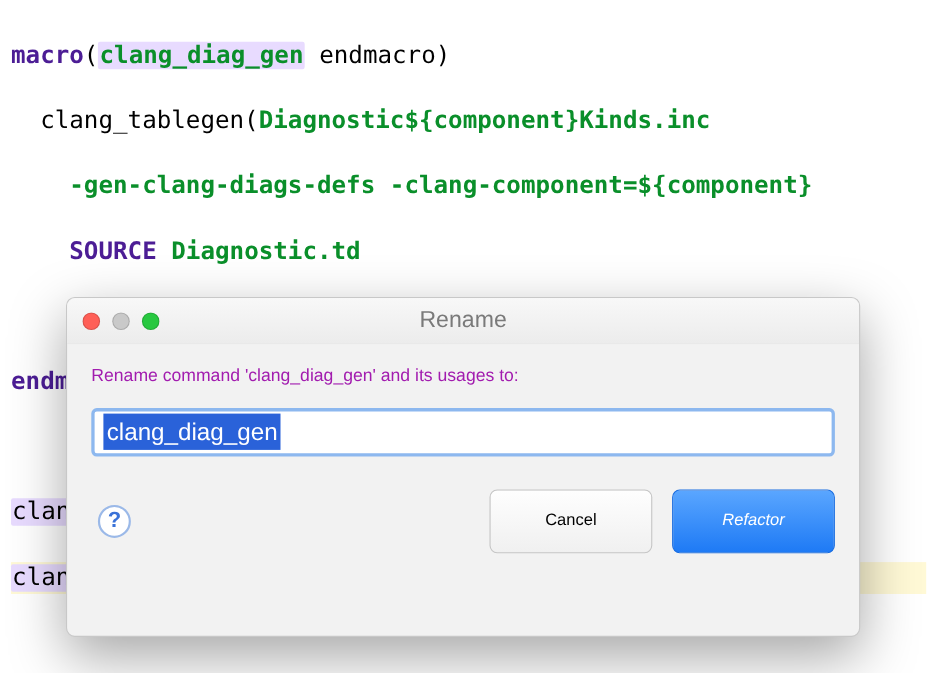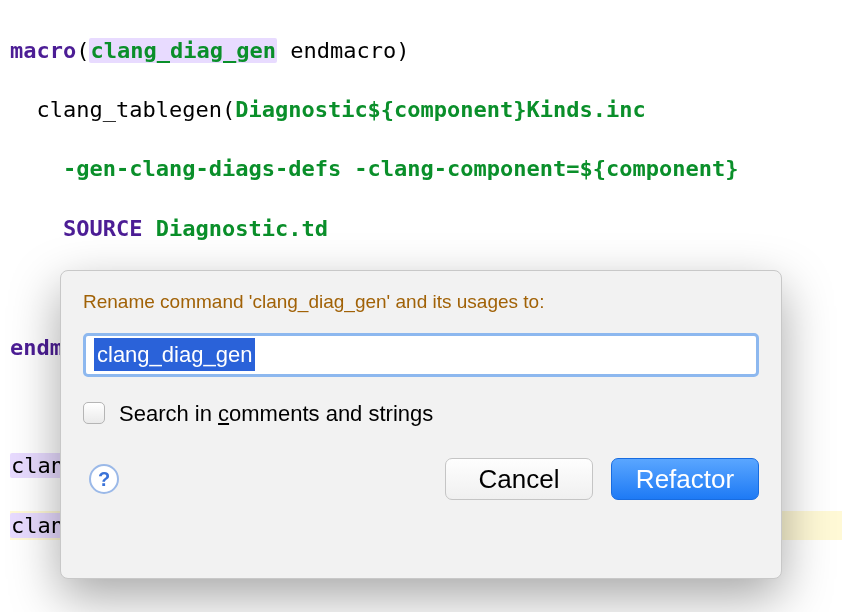--- a/index.html
+++ b/index.html
@@ -70,22 +70,22 @@
     position: absolute;
     left: 0; right: 0;
     text-align: center;
     color: #7a7a7a;
     font-size: 21px;
   }
   .dlg-body {
     padding: 18px 22px 14px 22px;
   }
   .prompt {
-    font-size: 19px;
-    color: #a16207;
+    font-size: 16px;
+    color: #a21caf;
     margin-bottom: 18px;
   }
   .input-wrap {
     border: 3px solid #8db8ef;
     border-radius: 5px;
     background: #fff;
     height: 44px;
     display: flex;
     align-items: center;
     padding: 0 8px;
@@ -125,36 +125,37 @@
     font-size: 20px;
     display: flex;
     align-items: center;
     justify-content: center;
     background: #fff;
     margin-right: auto;
     margin-left: 6px;
   }
   .btn {
     min-width: 148px;
-    height: 42px;
+    height: 58px;
     border-radius: 7px;
     border: 1px solid #c5c5c5;
     background: linear-gradient(#fefefe,#f0f0f0);
-    font-size: 26px;
+    font-size: 15px;
     color: #000;
     display: flex;
     align-items: center;
     justify-content: center;
     cursor: pointer;
   }
   .btn.disabled { color: #a6a6a6; }
   .btn.primary {
     background: linear-gradient(#5aa6ff,#1e7af5);
     border: 1px solid #186ce0;
     color: #fff;
+    font-style: italic;
   }
   .under { text-decoration: underline; }
 </style>
 </head>
 <body>
 
 <div class="code">
 <span class="line"><span class="kw">macro</span><span class="plain">(</span><span class="id hlword">clang_diag_gen</span><span> </span><span class="plain">endmacro</span><span class="plain">)</span></span>
 <span class="line"><span class="plain">  clang_tablegen(</span><span class="str">Diagnostic${component}Kinds.inc</span></span>
 <span class="line"><span class="str">    -gen-clang-diags-defs -clang-component=${component}</span></span>
@@ -170,28 +171,32 @@
 
 
 
 
 
 
 
 </div>
 
 <div class="dialog">
+  <div class="titlebar">
+    <div class="traffic">
+      <div class="tl red"></div>
+      <div class="tl yel"></div>
+      <div class="tl grn"></div>
+    </div>
+    <div class="title">Rename</div>
+  </div>
   <div class="dlg-body">
     <div class="prompt">Rename command 'clang_diag_gen' and its usages to:</div>
     <div class="input-wrap">
       <span class="sel">clang_diag_gen</span>
-    </div>
-    <div class="chk-row">
-      <div class="chk"></div>
-      <div><span>Search in </span><span class="under">c</span><span>omments and strings</span></div>
     </div>
     <div class="btn-row">
       <div class="help">?</div>
       <div class="btn">Cancel</div>
       <div class="btn primary">Refactor</div>
     </div>
   </div>
 </div>
 
 </body></html>

